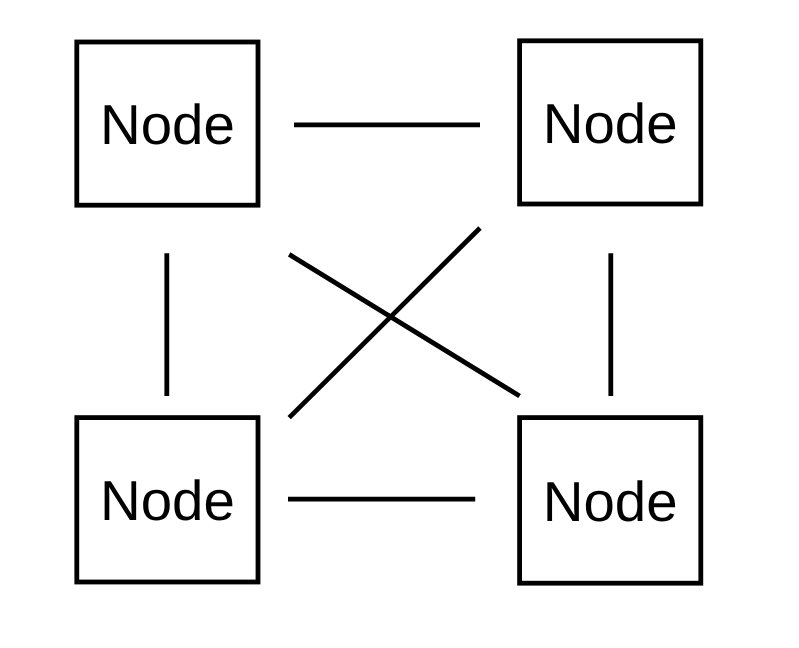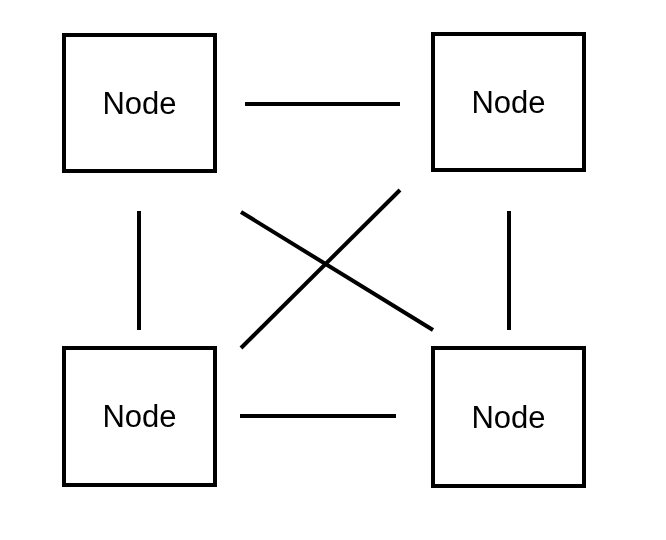--- a/index.html
+++ b/index.html
@@ -31,21 +31,21 @@
   .node {
     position: absolute;
     box-sizing: border-box;
     background: #ffffff;
     border: 4.5px solid #000000;
     display: flex;
     align-items: center;
     justify-content: center;
   }
   .node-label {
-    font-size: 31px;
+    font-size: 47px;
     line-height: 1;
     color: #000000;
     letter-spacing: 0px;
     user-select: none;
   }
 </style>
 </head>
 <body>
 
 <div class="stage">

